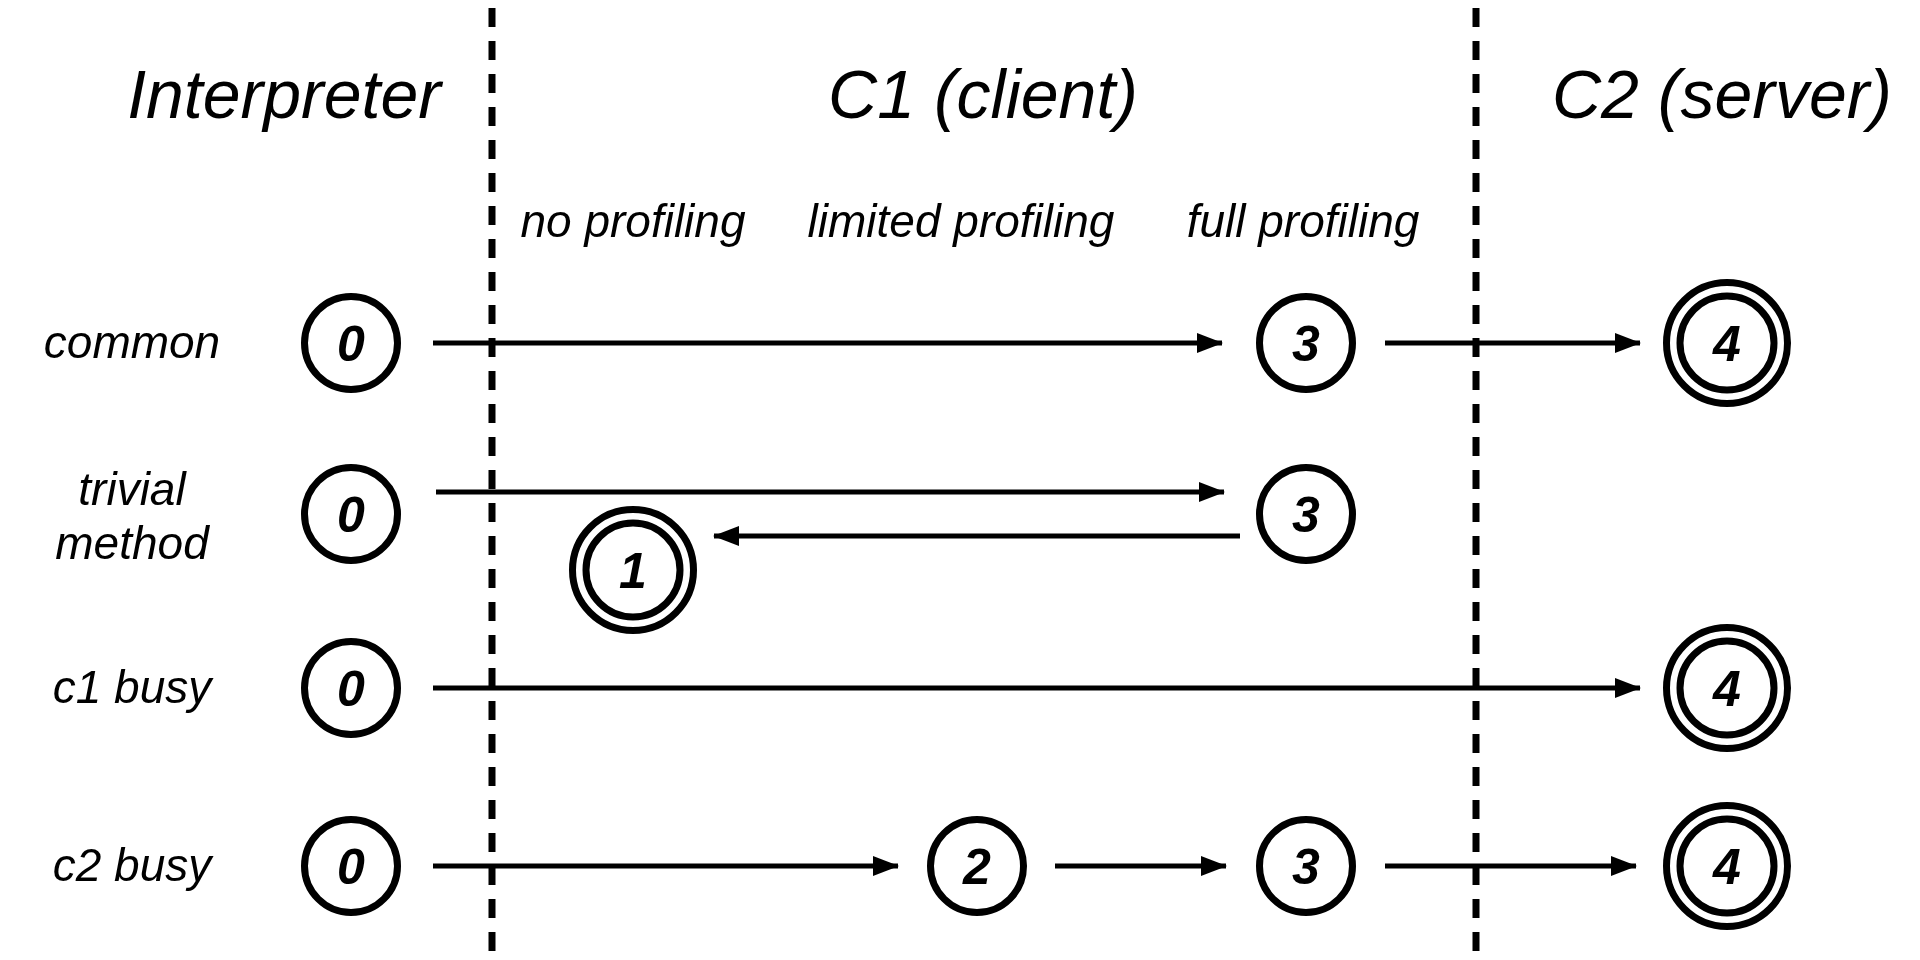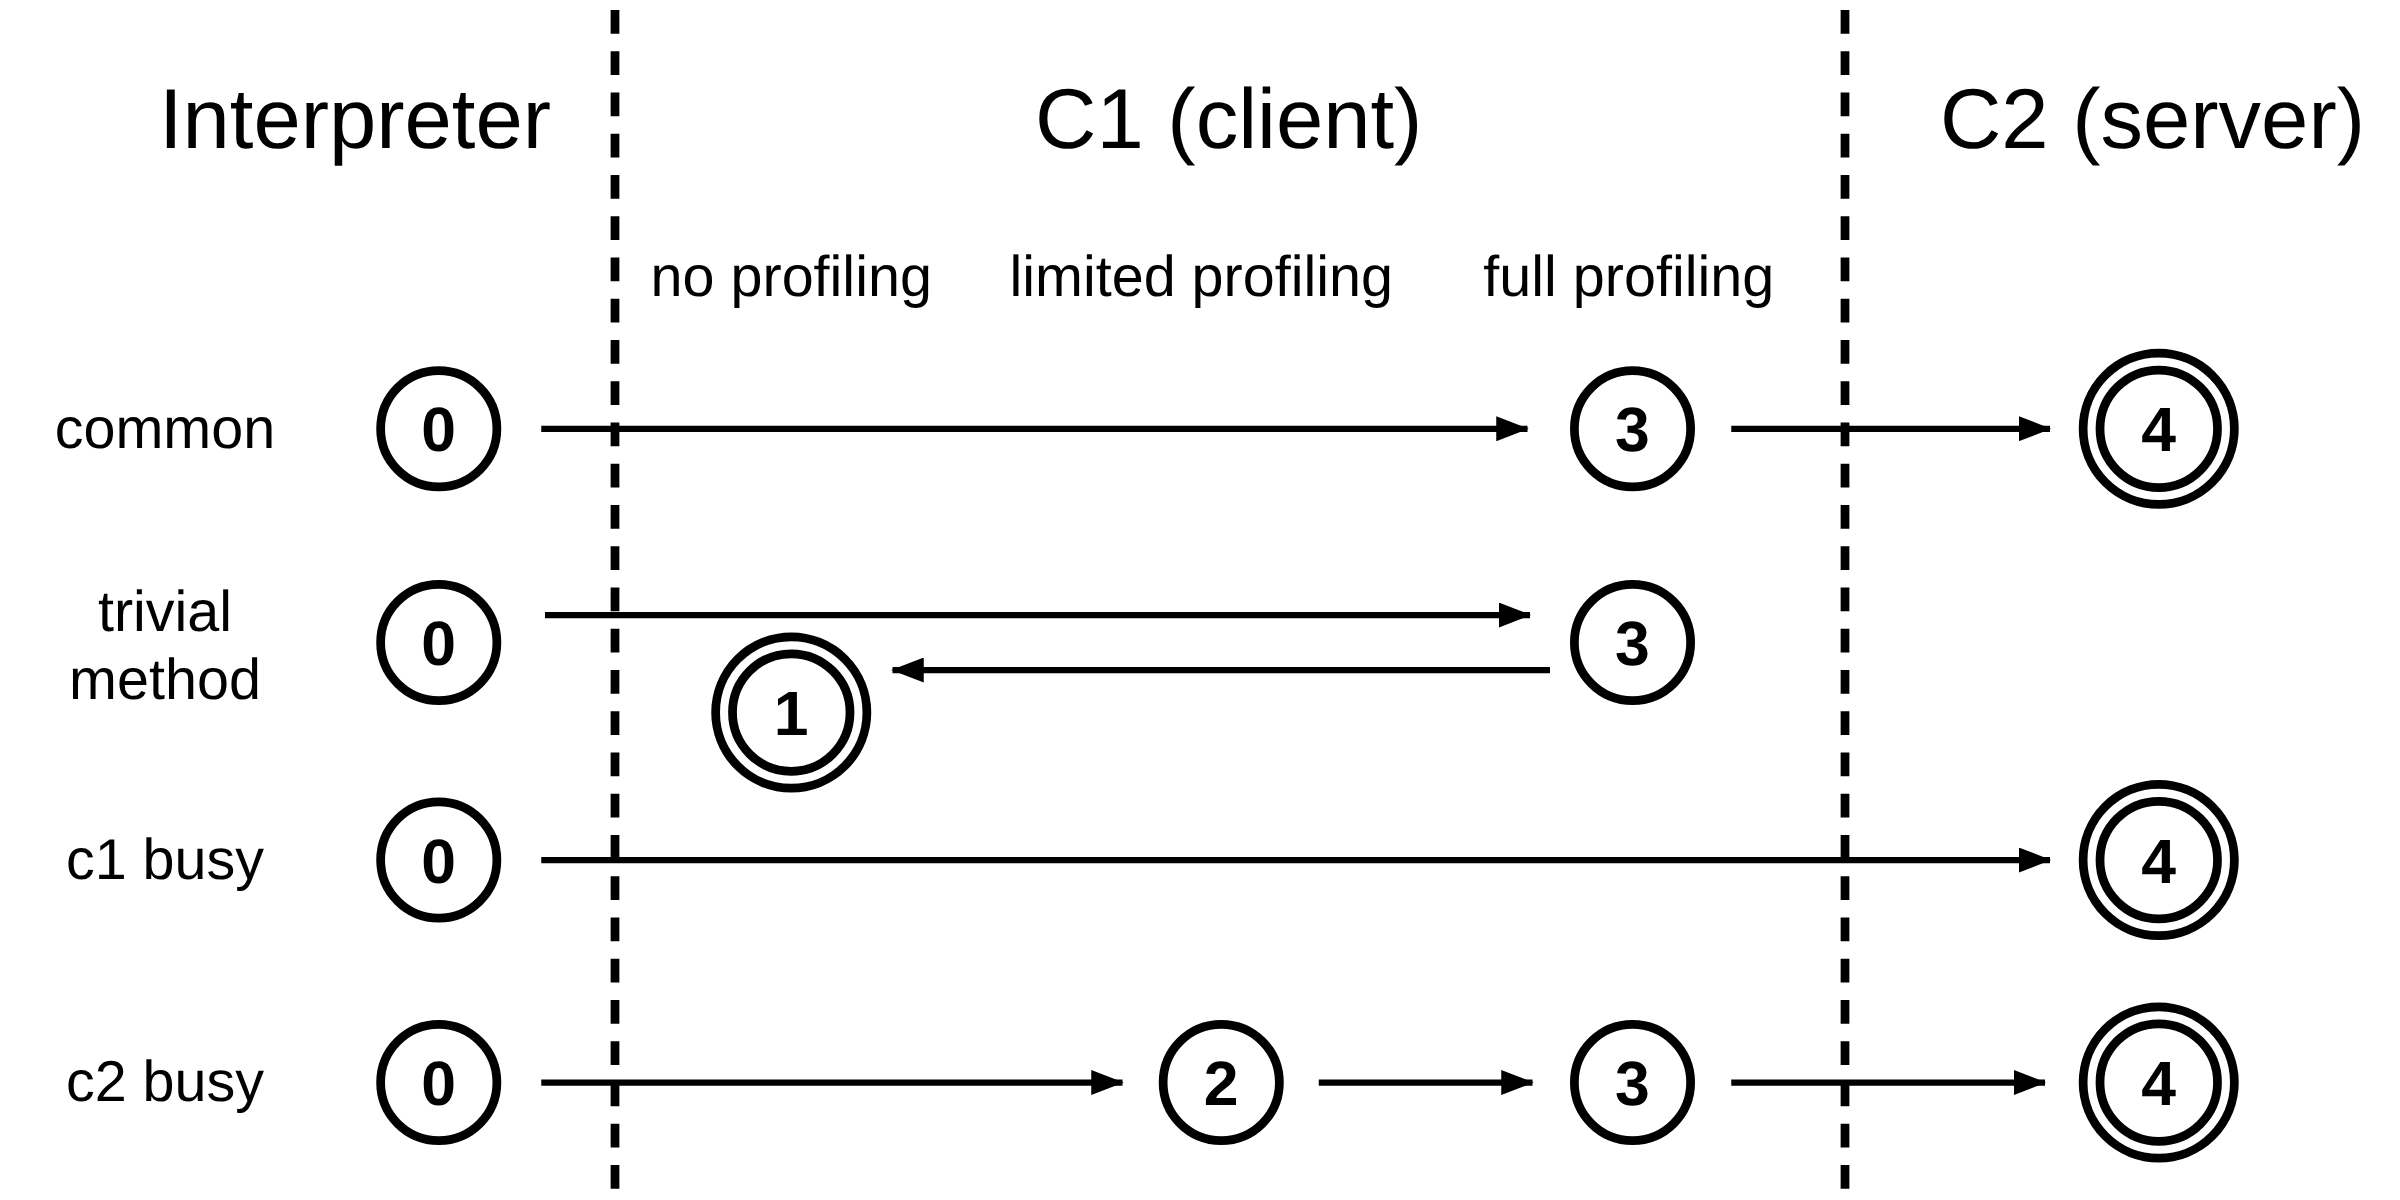--- a/index.html
+++ b/index.html
@@ -9,20 +9,21 @@
     width: 1920px;
     height: 960px;
     overflow: hidden;
     font-family: "Liberation Sans", "DejaVu Sans", sans-serif;
   }
   .canvas {
     position: relative;
     width: 1920px;
     height: 960px;
     background: #ffffff;
+    font-style: italic;
   }
   svg { display: block; }
   text {
     fill: #000000;
     font-family: "Liberation Sans", "DejaVu Sans", sans-serif;
   }
   .col-title   { font-size: 68px; font-weight: 400; text-anchor: middle; }
   .phase-label { font-size: 46px; font-weight: 400; text-anchor: middle; }
   .row-label   { font-size: 46px; font-weight: 400; text-anchor: middle; }
   .node-value  { font-size: 50px; font-weight: 700; text-anchor: middle; }

